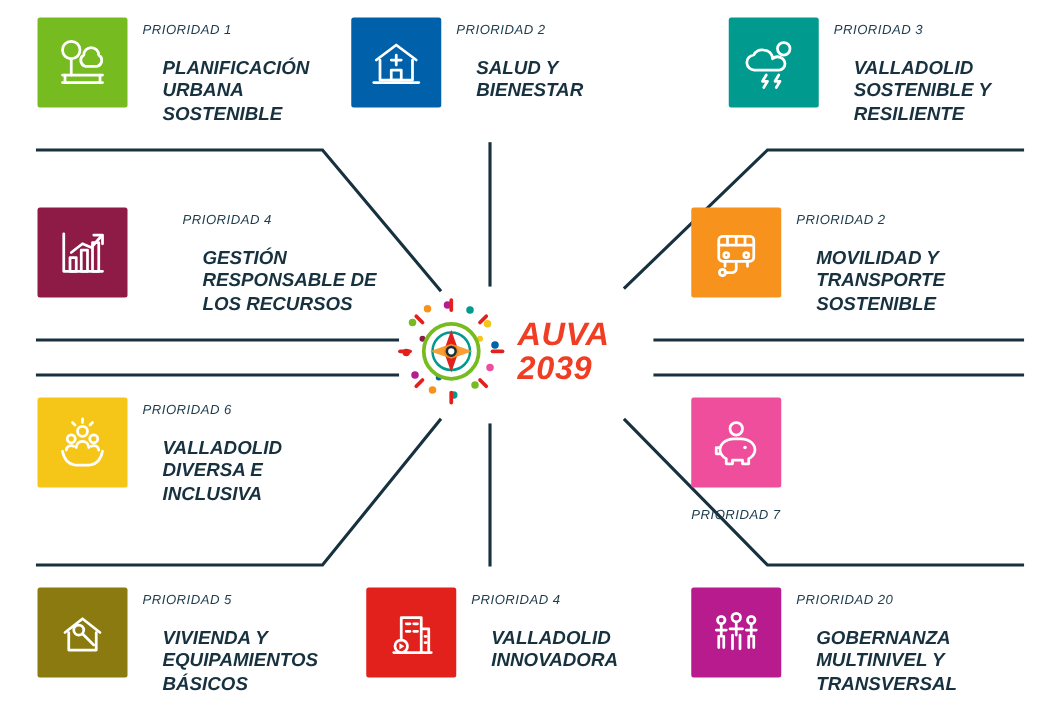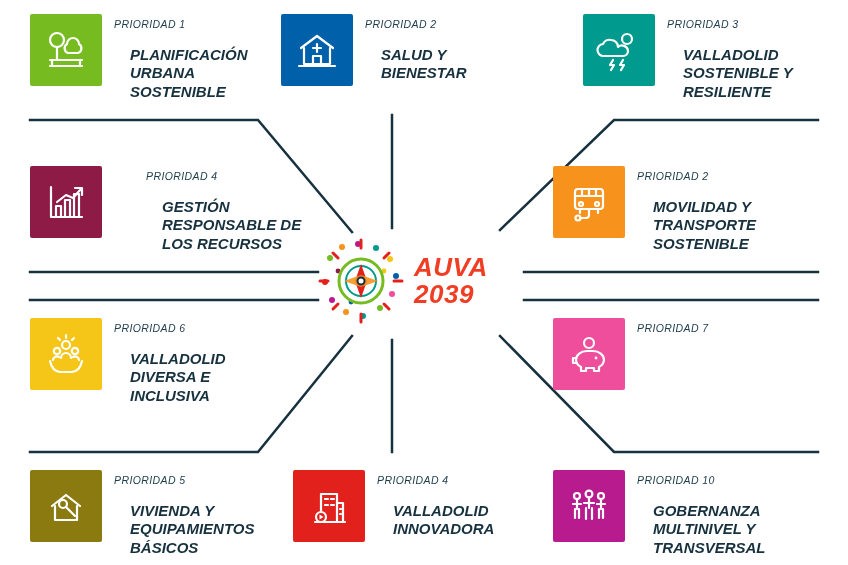--- a/index.html
+++ b/index.html
@@ -221,21 +221,21 @@
         <path d="M11 30 a4 4 0 0 1 6 -3 M31 27 a4 4 0 0 1 6 3"></path>
         <path d="M8 31 q2 10 10 11 h12 q8 -1 10 -11"></path>
       </svg>
     </div>
     <div class="card-text">
       <p class="kicker">PRIORIDAD 6</p>
       <p class="title">VALLADOLID DIVERSA E INCLUSIVA</p>
     </div>
   </div>
 
-  <div class="card" style="left:553px; top:318px;">
+  <div class="card" style="left:553px; top:318px;flex-direction:column;">
     <div class="icon-box" style="background:#ee4e9b;">
       <svg width="48" height="48" viewBox="0 0 48 48" fill="none" stroke="#ffffff" stroke-width="2.2" stroke-linecap="round" stroke-linejoin="round">
         <circle cx="24" cy="13" r="5"></circle>
         <path d="M11 30 a11 9 0 0 1 11 -9 h6 a11 9 0 0 1 11 9 a11 9 0 0 1 -5 7 v4 h-5 v-3 h-8 v3 h-5 v-4 a11 9 0 0 1 -5 -7 z"></path>
         <path d="M11 28 h-3 v5 h3"></path>
         <circle cx="31" cy="28" r="1.4" fill="#ffffff" stroke="none"></circle>
       </svg>
     </div>
     <div class="card-text">
       <p class="kicker">PRIORIDAD 7</p>
@@ -280,21 +280,21 @@
       <svg width="48" height="48" viewBox="0 0 48 48" fill="none" stroke="#ffffff" stroke-width="2.2" stroke-linecap="round" stroke-linejoin="round">
         <circle cx="12" cy="14" r="3"></circle>
         <circle cx="24" cy="12" r="3.4"></circle>
         <circle cx="36" cy="14" r="3"></circle>
         <path d="M12 18 v9 M8 22 h8 M10 27 v9 M14 27 v9"></path>
         <path d="M24 16 v10 M19 21 h10 M21 26 v11 M27 26 v11"></path>
         <path d="M36 18 v9 M32 22 h8 M34 27 v9 M38 27 v9"></path>
       </svg>
     </div>
     <div class="card-text">
-      <p class="kicker">PRIORIDAD 10</p>
+      <p class="kicker">PRIORIDAD 20</p>
       <p class="title wide">GOBERNANZA MULTINIVEL Y TRANSVERSAL</p>
     </div>
   </div>
 
   <div id="hub">
     <div id="hub-mark">
       <svg width="86" height="86" viewBox="0 0 86 86">
 
         <g>
           <circle cx="12" cy="20" r="3" fill="#76bc21"></circle>

